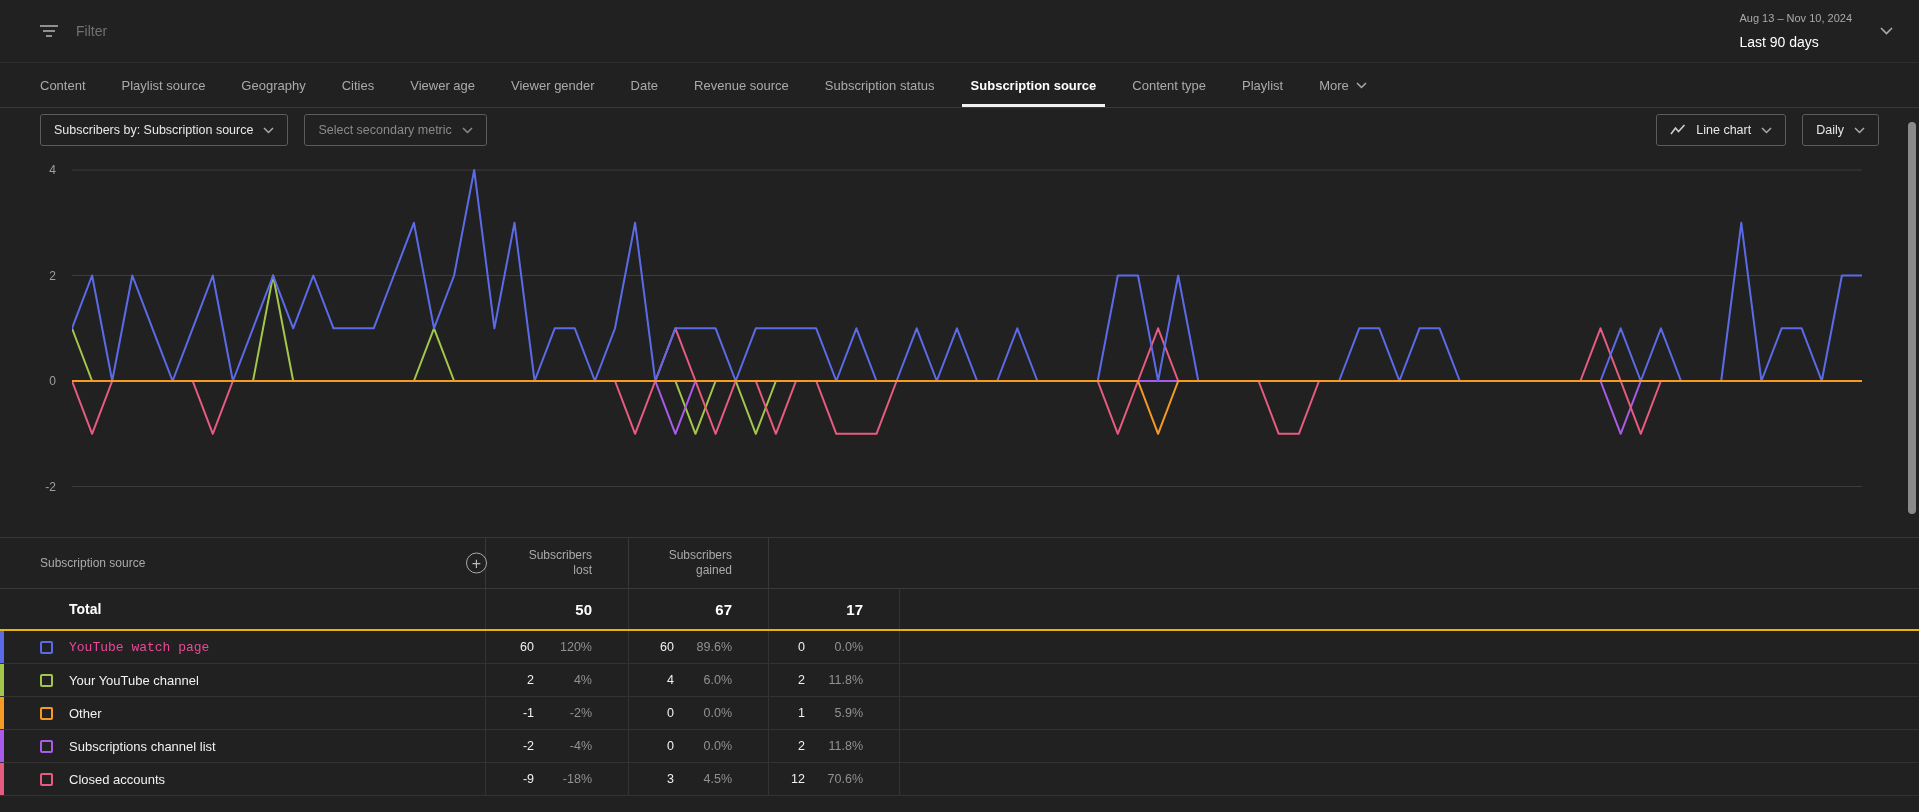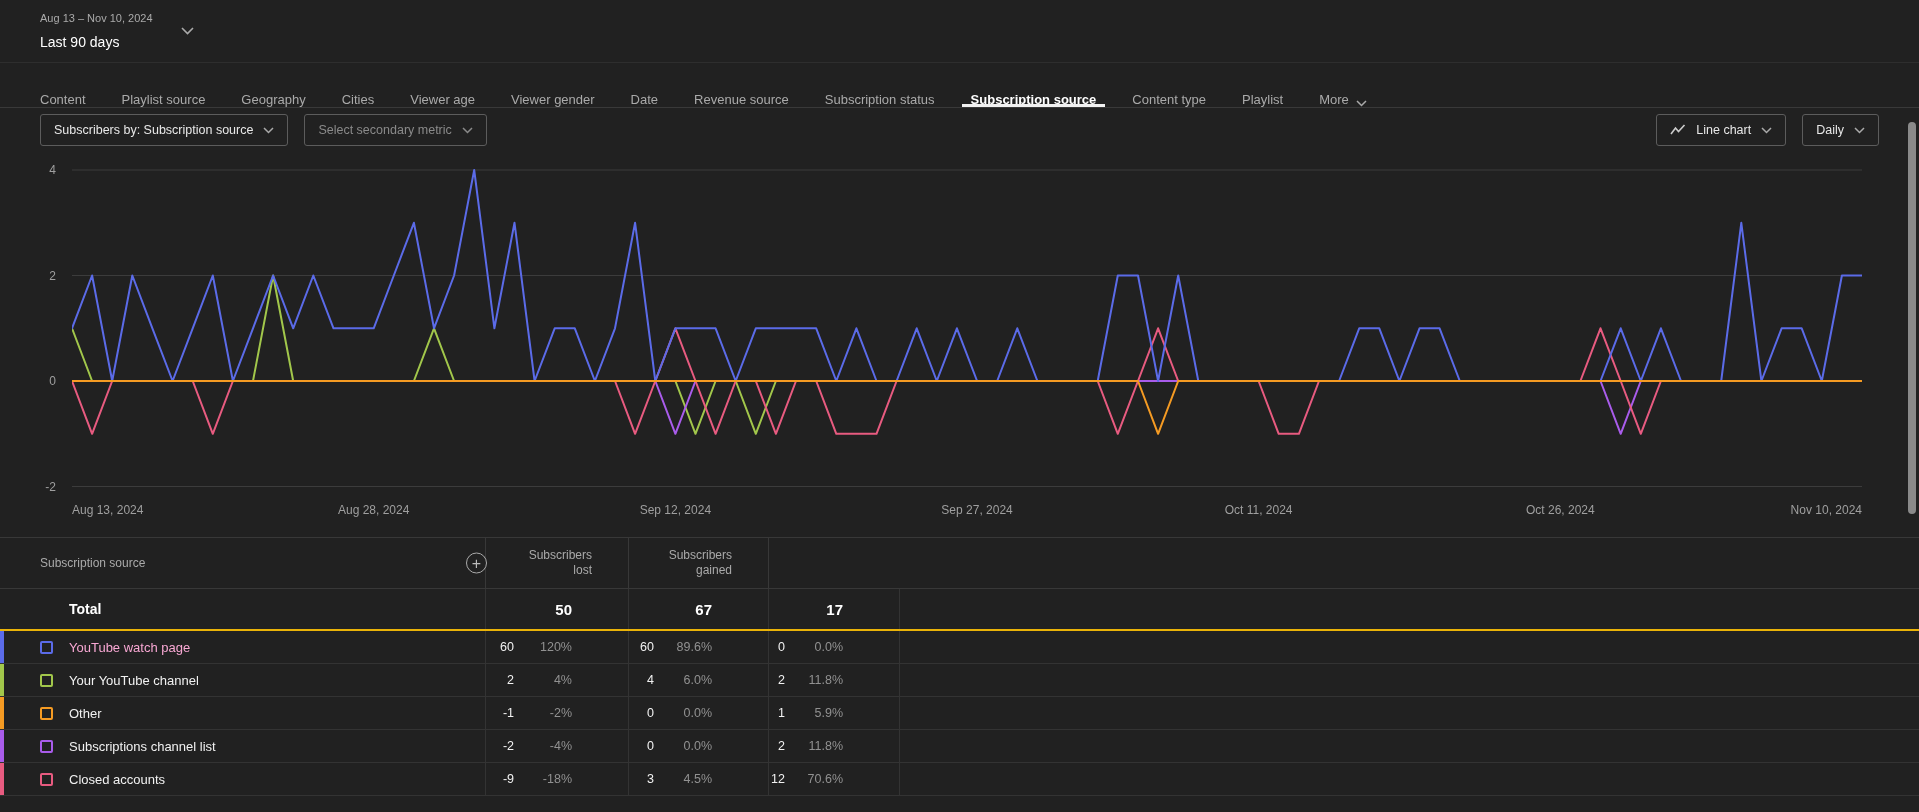--- a/index.html
+++ b/index.html
@@ -17,21 +17,21 @@
   .filter-area input { background:transparent; border:none; outline:none; color:#eee;
                        font-size:14px; width:420px; font-family:inherit; }
   .filter-area input::placeholder { color:#717171; }
   .datepicker { display:flex; align-items:center; gap:28px; cursor:pointer; }
   .dp-range { font-size:11px; color:#aaa; margin-bottom:10px; }
   .dp-preset { font-size:14px; color:#fff; font-weight:500; }
 
   
   .tabbar { display:flex; align-items:stretch; height:45px; padding-left:22px;
             border-bottom:1px solid #393939; background:#212121; }
-  .tab { display:flex; align-items:flex-end; gap:7px; padding:0 18px; font-size:13px;
+  .tab { display:flex; align-items:center; gap:7px; padding:0 18px; font-size:13px;
          font-weight:500; color:#aaa; cursor:pointer; position:relative; white-space:nowrap; }
   .tab.active { color:#fff; font-weight:700; }
   .tab.active::after { content:''; position:absolute; left:9px; right:9px; bottom:0;
                        height:3px; background:#f1f1f1; }
 
   
   .controls { display:flex; margin-top:6px; height:34px;
               padding:0 40px; gap:16px; }
   .ctl { display:flex; align-items:center; gap:10px; height:32px; padding:0 13px;
          border:1px solid #5c5c5c; border-radius:3px; background:transparent;
@@ -69,38 +69,46 @@
 
   .trow { height:33px; border-bottom:1px solid #333; position:relative; }
   .trow.total { height:42px; border-bottom:2px solid #eab308; }
   .c-name { display:flex; align-items:center; height:100%; border-right:1px solid #333;
             position:relative; padding-left:40px; gap:16px; }
   .strip { position:absolute; left:0; top:0; bottom:0; width:4px; background:var(--c); }
   .cb { width:13px; height:13px; border:2px solid var(--c); border-radius:2px;
         flex:none; cursor:pointer; }
   .cb-gray { border-color:#909090; }
   .rname { font-size:13px; color:#f1f1f1; }
-  .rname.link { color:#f9a8d4; cursor:pointer; }
+  .rname.link { color:#ec4899; cursor:pointer;font-family:Liberation Mono, monospace; }
   .total-label { font-size:14px; font-weight:700; color:#fff; }
   .c-val { display:flex; align-items:center; justify-content:flex-end; height:100%;
-           border-right:1px solid #333; padding-right:56px; font-size:12.5px; }
+           border-right:1px solid #333; padding-right:36px; font-size:12.5px; }
   .val { color:#f1f1f1; }
   .pct { width:58px; text-align:right; color:#919191; }
   .tval { font-size:15px; font-weight:700; color:#fff; }
   .filler { border:none; }
 
   .scrollbar-thumb { position:absolute; right:3px; top:122px; width:8px; height:392px;
                      background:#8a8a8a; border-radius:4px; cursor:pointer; }
 </style>
 </head>
 <body>
 
 <div class="app">
 
   <header class="topbar">
+    <div class="filter-area">
+      <svg width="18" height="14" viewBox="0 0 18 14">
+        <rect x="0" y="1" width="18" height="2" fill="#909090"></rect>
+        <rect x="3" y="6" width="12" height="2" fill="#909090"></rect>
+        <rect x="6" y="11" width="6" height="2" fill="#909090"></rect>
+      </svg>
+      <input type="text" placeholder="Filter" style="">
+    </div>
     <div class="datepicker">
       <div class="dp-text">
         <div class="dp-range">Aug 13 – Nov 10, 2024</div>
         <div class="dp-preset">Last 90 days</div>
       </div>
       <svg width="13" height="8" viewBox="0 0 13 8">
         <path d="M1 1 L6.5 6.5 L12 1" stroke="#aaa" stroke-width="1.6" fill="none"></path>
       </svg>
     </div>
   </header>
@@ -192,29 +200,20 @@
         <line x1="0" x2="1790" y1="8" y2="8" class="grid"></line>
         <line x1="0" x2="1790" y1="113.5" y2="113.5" class="grid"></line>
         <line x1="0" x2="1790" y1="219" y2="219" class="grid"></line>
         <line x1="0" x2="1790" y1="324.5" y2="324.5" class="grid"></line>
         <polyline points="0.0,166.3 20.1,219.0 40.2,219.0 60.3,219.0 80.4,219.0 100.6,219.0 120.7,219.0 140.8,219.0 160.9,219.0 181.0,219.0 201.1,113.5 221.2,219.0 241.3,219.0 261.5,219.0 281.6,219.0 301.7,219.0 321.8,219.0 341.9,219.0 362.0,166.3 382.1,219.0 402.2,219.0 422.4,219.0 442.5,219.0 462.6,219.0 482.7,219.0 502.8,219.0 522.9,219.0 543.0,219.0 563.1,219.0 583.3,219.0 603.4,219.0 623.5,271.8 643.6,219.0 663.7,219.0 683.8,271.8 703.9,219.0 724.0,219.0 744.2,219.0 764.3,219.0 784.4,219.0 804.5,219.0 824.6,219.0 844.7,219.0 864.8,219.0 884.9,219.0 905.1,219.0 925.2,219.0 945.3,219.0 965.4,219.0 985.5,219.0 1005.6,219.0 1025.7,219.0 1045.8,219.0 1066.0,219.0 1086.1,219.0 1106.2,219.0 1126.3,219.0 1146.4,219.0 1166.5,219.0 1186.6,219.0 1206.7,219.0 1226.9,219.0 1247.0,219.0 1267.1,219.0 1287.2,219.0 1307.3,219.0 1327.4,219.0 1347.5,219.0 1367.6,219.0 1387.8,219.0 1407.9,219.0 1428.0,219.0 1448.1,219.0 1468.2,219.0 1488.3,219.0 1508.4,219.0 1528.5,219.0 1548.7,219.0 1568.8,219.0 1588.9,219.0 1609.0,219.0 1629.1,219.0 1649.2,219.0 1669.3,219.0 1689.4,219.0 1709.6,219.0 1729.7,219.0 1749.8,219.0 1769.9,219.0 1790.0,219.0" stroke="#a2c74b" class="series"></polyline>
         <polyline points="0.0,219.0 20.1,219.0 40.2,219.0 60.3,219.0 80.4,219.0 100.6,219.0 120.7,219.0 140.8,219.0 160.9,219.0 181.0,219.0 201.1,219.0 221.2,219.0 241.3,219.0 261.5,219.0 281.6,219.0 301.7,219.0 321.8,219.0 341.9,219.0 362.0,219.0 382.1,219.0 402.2,219.0 422.4,219.0 442.5,219.0 462.6,219.0 482.7,219.0 502.8,219.0 522.9,219.0 543.0,219.0 563.1,219.0 583.3,219.0 603.4,271.8 623.5,219.0 643.6,219.0 663.7,219.0 683.8,219.0 703.9,219.0 724.0,219.0 744.2,219.0 764.3,219.0 784.4,219.0 804.5,219.0 824.6,219.0 844.7,219.0 864.8,219.0 884.9,219.0 905.1,219.0 925.2,219.0 945.3,219.0 965.4,219.0 985.5,219.0 1005.6,219.0 1025.7,219.0 1045.8,219.0 1066.0,219.0 1086.1,219.0 1106.2,219.0 1126.3,219.0 1146.4,219.0 1166.5,219.0 1186.6,219.0 1206.7,219.0 1226.9,219.0 1247.0,219.0 1267.1,219.0 1287.2,219.0 1307.3,219.0 1327.4,219.0 1347.5,219.0 1367.6,219.0 1387.8,219.0 1407.9,219.0 1428.0,219.0 1448.1,219.0 1468.2,219.0 1488.3,219.0 1508.4,219.0 1528.5,219.0 1548.7,271.8 1568.8,219.0 1588.9,219.0 1609.0,219.0 1629.1,219.0 1649.2,219.0 1669.3,219.0 1689.4,219.0 1709.6,219.0 1729.7,219.0 1749.8,219.0 1769.9,219.0 1790.0,219.0" stroke="#a95ceb" class="series"></polyline>
         <polyline points="0.0,219.0 20.1,271.8 40.2,219.0 60.3,219.0 80.4,219.0 100.6,219.0 120.7,219.0 140.8,271.8 160.9,219.0 181.0,219.0 201.1,219.0 221.2,219.0 241.3,219.0 261.5,219.0 281.6,219.0 301.7,219.0 321.8,219.0 341.9,219.0 362.0,219.0 382.1,219.0 402.2,219.0 422.4,219.0 442.5,219.0 462.6,219.0 482.7,219.0 502.8,219.0 522.9,219.0 543.0,219.0 563.1,271.8 583.3,219.0 603.4,166.3 623.5,219.0 643.6,271.8 663.7,219.0 683.8,219.0 703.9,271.8 724.0,219.0 744.2,219.0 764.3,271.8 784.4,271.8 804.5,271.8 824.6,219.0 844.7,219.0 864.8,219.0 884.9,219.0 905.1,219.0 925.2,219.0 945.3,219.0 965.4,219.0 985.5,219.0 1005.6,219.0 1025.7,219.0 1045.8,271.8 1066.0,219.0 1086.1,166.3 1106.2,219.0 1126.3,219.0 1146.4,219.0 1166.5,219.0 1186.6,219.0 1206.7,271.8 1226.9,271.8 1247.0,219.0 1267.1,219.0 1287.2,219.0 1307.3,219.0 1327.4,219.0 1347.5,219.0 1367.6,219.0 1387.8,219.0 1407.9,219.0 1428.0,219.0 1448.1,219.0 1468.2,219.0 1488.3,219.0 1508.4,219.0 1528.5,166.3 1548.7,219.0 1568.8,271.8 1588.9,219.0 1609.0,219.0 1629.1,219.0 1649.2,219.0 1669.3,219.0 1689.4,219.0 1709.6,219.0 1729.7,219.0 1749.8,219.0 1769.9,219.0 1790.0,219.0" stroke="#e85b80" class="series"></polyline>
         <polyline points="0.0,166.3 20.1,113.5 40.2,219.0 60.3,113.5 80.4,166.3 100.6,219.0 120.7,166.3 140.8,113.5 160.9,219.0 181.0,166.3 201.1,113.5 221.2,166.3 241.3,113.5 261.5,166.3 281.6,166.3 301.7,166.3 321.8,113.5 341.9,60.8 362.0,166.3 382.1,113.5 402.2,8.0 422.4,166.3 442.5,60.8 462.6,219.0 482.7,166.3 502.8,166.3 522.9,219.0 543.0,166.3 563.1,60.8 583.3,219.0 603.4,166.3 623.5,166.3 643.6,166.3 663.7,219.0 683.8,166.3 703.9,166.3 724.0,166.3 744.2,166.3 764.3,219.0 784.4,166.3 804.5,219.0 824.6,219.0 844.7,166.3 864.8,219.0 884.9,166.3 905.1,219.0 925.2,219.0 945.3,166.3 965.4,219.0 985.5,219.0 1005.6,219.0 1025.7,219.0 1045.8,113.5 1066.0,113.5 1086.1,219.0 1106.2,113.5 1126.3,219.0 1146.4,219.0 1166.5,219.0 1186.6,219.0 1206.7,219.0 1226.9,219.0 1247.0,219.0 1267.1,219.0 1287.2,166.3 1307.3,166.3 1327.4,219.0 1347.5,166.3 1367.6,166.3 1387.8,219.0 1407.9,219.0 1428.0,219.0 1448.1,219.0 1468.2,219.0 1488.3,219.0 1508.4,219.0 1528.5,219.0 1548.7,166.3 1568.8,219.0 1588.9,166.3 1609.0,219.0 1629.1,219.0 1649.2,219.0 1669.3,60.8 1689.4,219.0 1709.6,166.3 1729.7,166.3 1749.8,219.0 1769.9,113.5 1790.0,113.5" stroke="#5b6be8" class="series"></polyline>
         <polyline points="0.0,219.0 20.1,219.0 40.2,219.0 60.3,219.0 80.4,219.0 100.6,219.0 120.7,219.0 140.8,219.0 160.9,219.0 181.0,219.0 201.1,219.0 221.2,219.0 241.3,219.0 261.5,219.0 281.6,219.0 301.7,219.0 321.8,219.0 341.9,219.0 362.0,219.0 382.1,219.0 402.2,219.0 422.4,219.0 442.5,219.0 462.6,219.0 482.7,219.0 502.8,219.0 522.9,219.0 543.0,219.0 563.1,219.0 583.3,219.0 603.4,219.0 623.5,219.0 643.6,219.0 663.7,219.0 683.8,219.0 703.9,219.0 724.0,219.0 744.2,219.0 764.3,219.0 784.4,219.0 804.5,219.0 824.6,219.0 844.7,219.0 864.8,219.0 884.9,219.0 905.1,219.0 925.2,219.0 945.3,219.0 965.4,219.0 985.5,219.0 1005.6,219.0 1025.7,219.0 1045.8,219.0 1066.0,219.0 1086.1,271.8 1106.2,219.0 1126.3,219.0 1146.4,219.0 1166.5,219.0 1186.6,219.0 1206.7,219.0 1226.9,219.0 1247.0,219.0 1267.1,219.0 1287.2,219.0 1307.3,219.0 1327.4,219.0 1347.5,219.0 1367.6,219.0 1387.8,219.0 1407.9,219.0 1428.0,219.0 1448.1,219.0 1468.2,219.0 1488.3,219.0 1508.4,219.0 1528.5,219.0 1548.7,219.0 1568.8,219.0 1588.9,219.0 1609.0,219.0 1629.1,219.0 1649.2,219.0 1669.3,219.0 1689.4,219.0 1709.6,219.0 1729.7,219.0 1749.8,219.0 1769.9,219.0 1790.0,219.0" stroke="#f59b23" class="series"></polyline>
       </svg>
-    <div class="x-labels" id="xlabels">
-        <span style="left: 0%; transform: none;">Aug 13, 2024</span>
-        <span style="left: 16.8539%; transform: translateX(-50%);">Aug 28, 2024</span>
-        <span style="left: 33.7079%; transform: translateX(-50%);">Sep 12, 2024</span>
-        <span style="left: 50.5618%; transform: translateX(-50%);">Sep 27, 2024</span>
-        <span style="left: 66.2921%; transform: translateX(-50%);">Oct 11, 2024</span>
-        <span style="left: 83.1461%; transform: translateX(-50%);">Oct 26, 2024</span>
-        <span style="left: 100%; transform: translateX(-100%);">Nov 10, 2024</span>
-      </div>
   </section>
 
   <section class="table">
     <div class="thead">
       <div class="th th-source">
         <span>Subscription source</span>
       </div>
       <div class="th th-num">
         <span class="wrap">Subscribers lost</span>
       </div>

